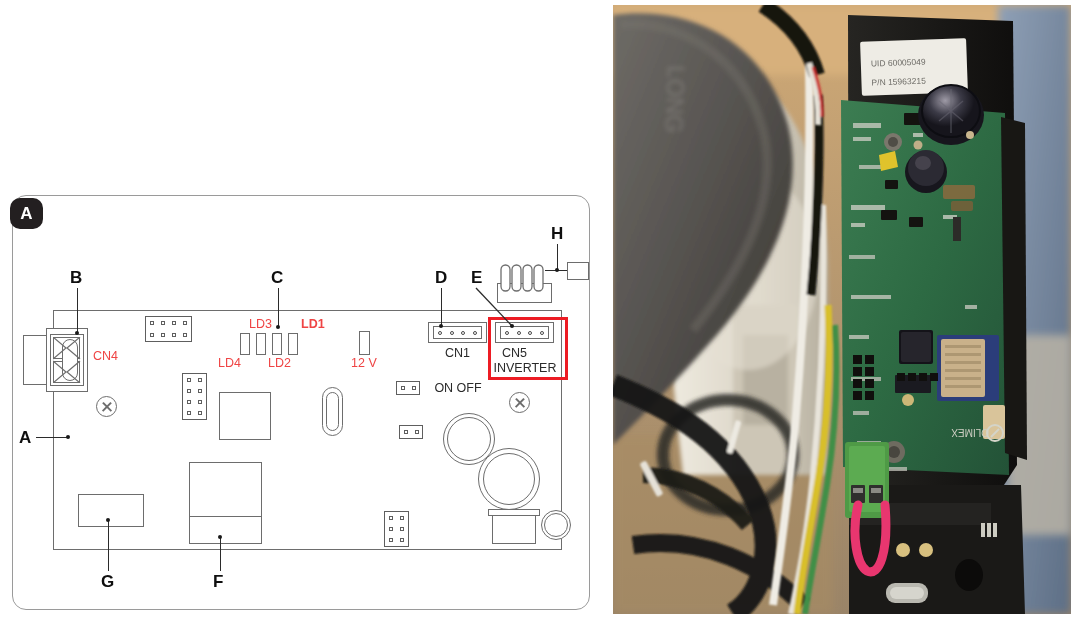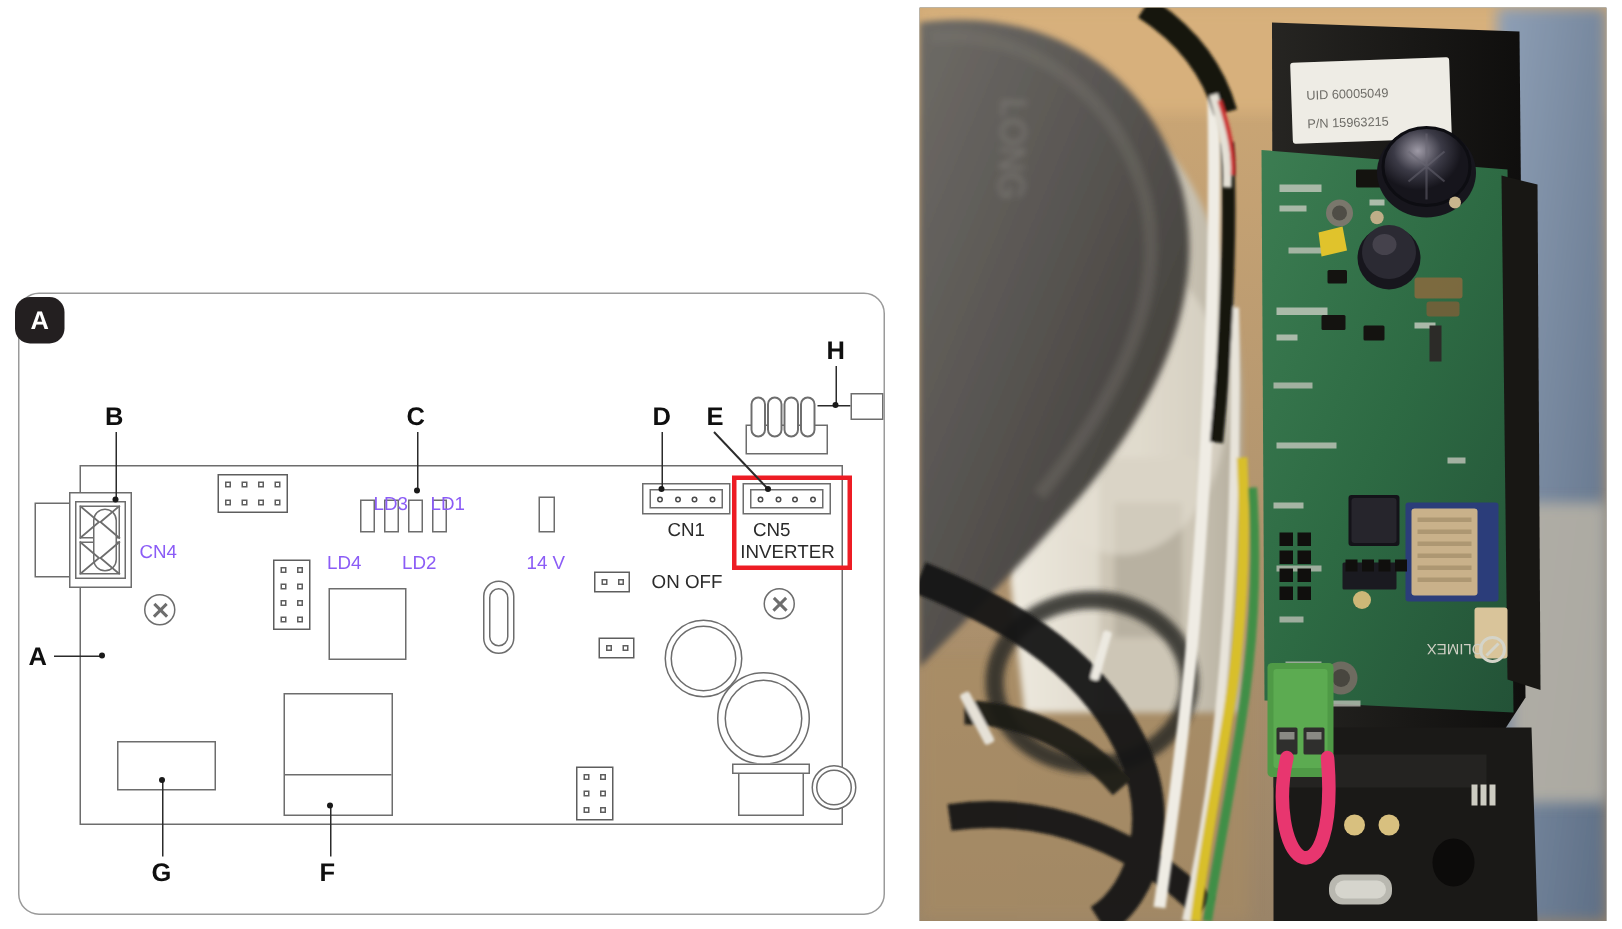--- a/index.html
+++ b/index.html
@@ -31,21 +31,21 @@
   .conn-inner{position:absolute;box-sizing:border-box;border:1.3px solid #6d6d6d;background:#fff;
      display:flex;align-items:center;justify-content:space-around;}
   .cdot{width:4px;height:4px;border-radius:50%;border:1.2px solid #4a4a4a;box-sizing:border-box;background:#fff;}
 
   .leadline{position:absolute;background:#2b2b2b;}
   .vline{width:1.3px;}
   .hline{height:1.3px;}
   .dot{position:absolute;width:4px;height:4px;border-radius:50%;background:#1a1a1a;}
 
   .lbl{position:absolute;font-weight:bold;font-size:17px;color:#0f0f0f;}
-  .txt{position:absolute;font-size:12.5px;color:#8b5cf6;white-space:nowrap;margin-top:12px;}
+  .txt{position:absolute;font-size:12.5px;color:#ef4444;white-space:nowrap;}
   .txtc{position:absolute;font-size:12.5px;color:#2a2a2a;white-space:nowrap;text-align:center;}
 
   #redbox{position:absolute;left:488px;top:317px;width:80px;height:63px;
     border:3px solid #ed1c24;box-sizing:border-box;background:transparent;}
 
   .screw{position:absolute;border-radius:50%;border:1.4px solid #6d6d6d;box-sizing:border-box;background:#fff;}
   .screw:before,.screw:after{content:"";position:absolute;left:50%;top:50%;width:12px;height:2.4px;
     background:#6d6d6d;transform-origin:center;}
   .screw:before{transform:translate(-50%,-50%) rotate(45deg);}
   .screw:after{transform:translate(-50%,-50%) rotate(-45deg);}
@@ -120,26 +120,26 @@
   <div class="hdr" style="left:399px;top:425px;width:24px;height:14px;grid-template-columns:repeat(2,1fr);grid-template-rows:1fr;">
     <div class="pin"></div>
       <div class="pin"></div>
   </div>
 
   <div class="cmp" style="left:240px;top:333px;width:10px;height:22px;"></div>
   <div class="cmp" style="left:256px;top:333px;width:10px;height:22px;"></div>
   <div class="cmp" style="left:272px;top:333px;width:10px;height:22px;"></div>
   <div class="cmp" style="left:288px;top:333px;width:10px;height:22px;"></div>
   <div class="txt" style="left:249px;top:317px;">LD3</div>
-  <div class="txt" style="left:287px;top:317px;">LD1</div>
+  <div class="txt" style="left:301px;top:317px;font-weight:bold;">LD1</div>
   <div class="txt" style="left:218px;top:356px;">LD4</div>
   <div class="txt" style="left:268px;top:356px;text-align:center;">LD2</div>
 
   <div class="cmp" style="left:359px;top:331px;width:11px;height:24px;"></div>
-  <div class="txt" style="left:351px;top:356px;">14 V</div>
+  <div class="txt" style="left:351px;top:356px;">12 V</div>
 
   <div class="conn" style="left:428px;top:322px;width:59px;height:21px;"></div>
   <div class="conn-inner" style="left:433px;top:326px;width:49px;height:13px;">
     <div class="cdot"></div>
     <div class="cdot"></div>
     <div class="cdot"></div>
     <div class="cdot"></div>
   </div>
   <div class="txtc" style="left:428px;top:346px;width:59px;">CN1</div>
   <div class="txtc" style="left:421px;top:381px;width:74px;">ON OFF</div>

